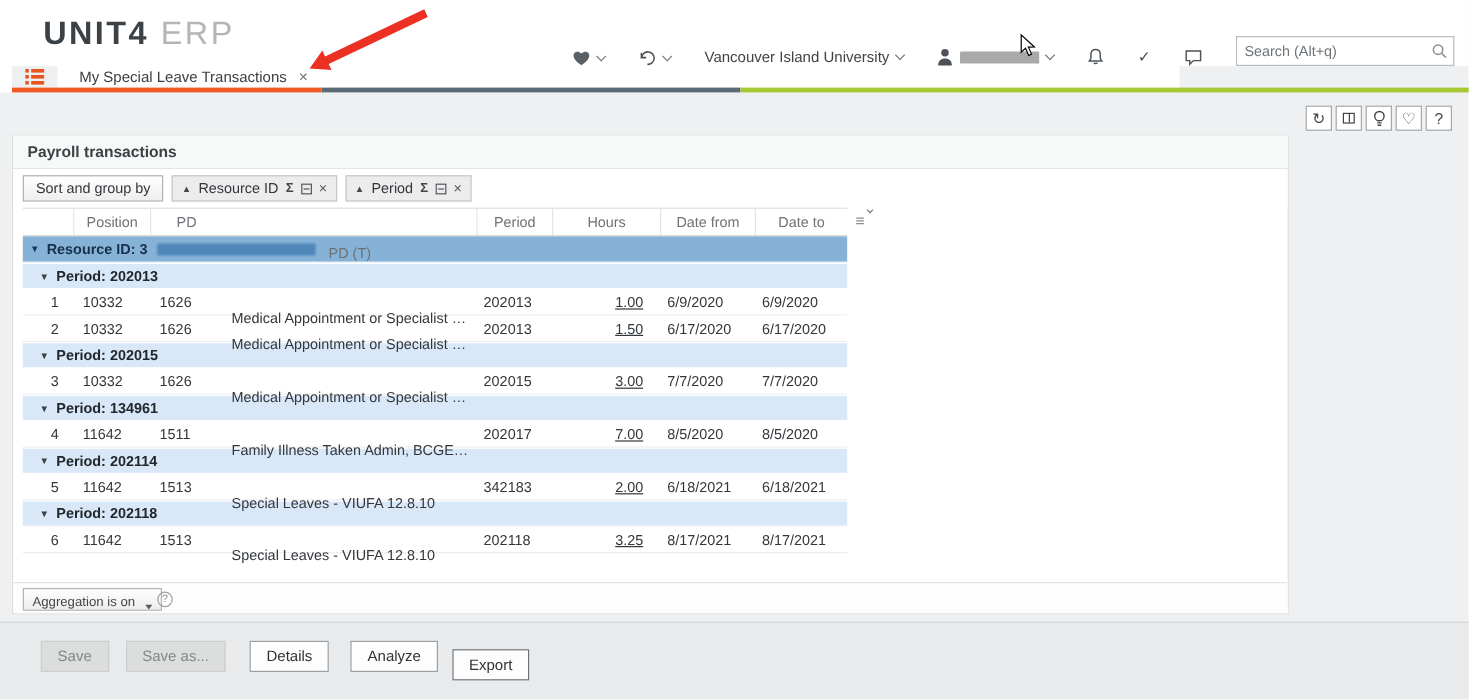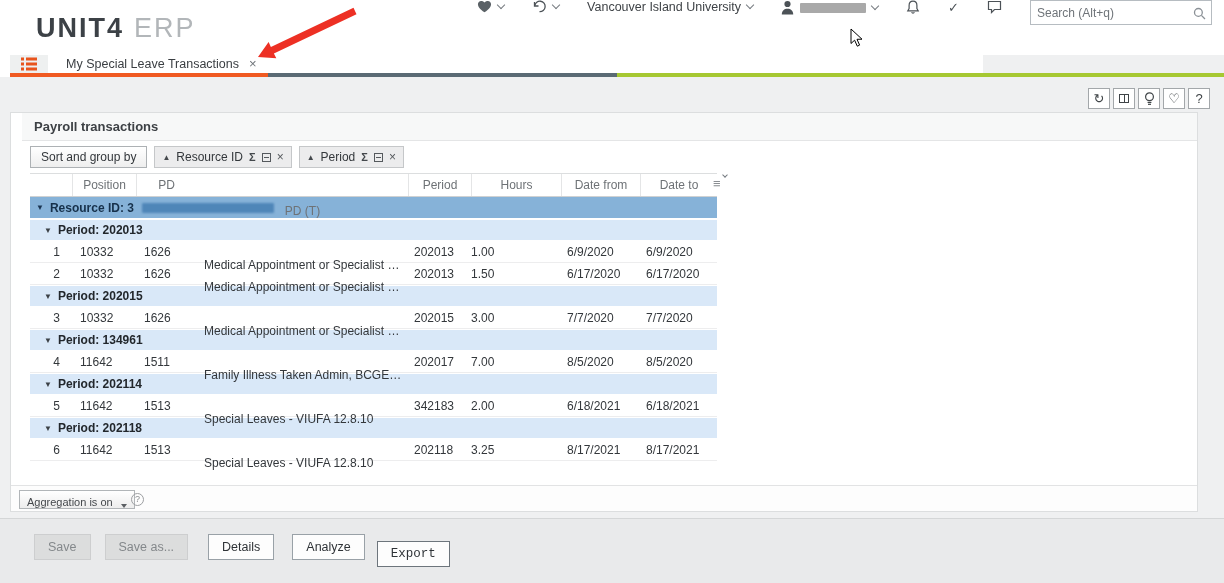--- a/index.html
+++ b/index.html
@@ -6,21 +6,21 @@
   * { margin:0; padding:0; box-sizing:border-box; }
   html,body { width:1224px; height:583px; }
   body { font-family:"Liberation Sans", sans-serif; background:#fff; overflow:hidden; position:relative; }
   .screen { position:absolute; left:0; top:0; width:1224px; height:583px; background:#eff0f1; }
 
   
   .topbar { position:absolute; left:0; top:0; width:1224px; height:55px; background:#fff; }
   .logo { position:absolute; left:36px; top:13px; display:flex; gap:10px; align-items:baseline; }
   .logo-a { font-size:27px; font-weight:bold; letter-spacing:2px; color:#3c4146; }
   .logo-b { font-size:27px; letter-spacing:2px; color:#b2b6b9; }
-  .tr-items { position:absolute; right:12px; top:0; height:55px; display:flex; align-items:flex-start; gap:28px; }
+  .tr-items { position:absolute; right:12px; top:0; height:55px; display:flex; align-items:flex-end; gap:28px; }
   .hdr-group { display:flex; align-items:center; gap:6px; cursor:pointer; }
   .client-name { font-size:12.5px; color:#3f4347; }
   .chev { display:inline-block; width:6px; height:6px; border-right:1.4px solid #767b80; border-bottom:1.4px solid #767b80; transform:rotate(45deg); margin-top:-4px; }
   .chev.tiny { width:4px; height:4px; border-width:1px; }
   .hdr-check { font-size:13px; color:#4c5257; }
   .redact { background:#a9a9a9; border-radius:1px; filter:blur(0.6px); }
   .redact-user { width:66px; height:10px; }
   .searchbox { position:relative; width:182px; height:25px; border:1px solid #b6bcc1; background:#fff; display:flex; align-items:center; }
   .searchbox input { border:none; outline:none; width:158px; height:21px; padding:0 6px; font-size:12px; color:#333; font-family:"Liberation Sans",sans-serif; }
   .searchbox input::placeholder { color:#6f7479; opacity:1; }
@@ -37,21 +37,21 @@
   .strip-slate  { left:268px; width:349px; background:#5a6a74; }
   .strip-green  { left:617px; width:607px; background:#a6c832; }
 
   
   .view-tools { position:absolute; right:14px; top:88px; display:flex; gap:3px; }
   .tool { width:22px; height:21px; background:#fff; border:1px solid #a3a7aa; color:#3f4447; font-size:13px; display:flex; align-items:center; justify-content:center; cursor:pointer; font-family:"Liberation Sans",sans-serif; padding:0; }
   .ic-cols { display:inline-block; width:10px; height:9px; border:1px solid #3f4447; position:relative; }
   .ic-cols::after { content:""; position:absolute; left:4px; top:0; bottom:0; width:1px; background:#3f4447; }
 
   
-  .panel { position:absolute; left:10px; top:112px; width:1188px; height:400px; background:#fff; border:1px solid #dcdedf;padding-left:11px; }
+  .panel { position:absolute; left:10px; top:112px; width:1064px; height:400px; background:#fff; border:1px solid #dcdedf; }
   .panel-band { height:28px; background:#f7f8f8; border-bottom:1px solid #e4e5e6; display:flex; align-items:center; padding-left:12px; }
   .panel-title { font-size:13px; font-weight:bold; color:#3d4145; }
   .sortbar { height:32px; display:flex; align-items:center; padding-left:8px; gap:7px; background:#fff; }
   .btn-sort { height:22px; padding:0 10px; font-size:12px; color:#33373b; border:1px solid #adb1b4; background:linear-gradient(#ffffff,#eeeeee); cursor:pointer; font-family:"Liberation Sans",sans-serif; }
   .chip { height:22px; display:flex; align-items:center; gap:6px; padding:0 7px; background:#ececed; border:1px solid #c5c7c9; cursor:pointer; }
   .chip .tri { font-size:8px; color:#44484c; }
   .chip .lbl { font-size:12px; color:#33373b; }
   .chip .sigma { font-size:11px; font-weight:bold; color:#44484c; }
   .ic-collapse { display:inline-block; width:9px; height:9px; border:1px solid #55595d; position:relative; }
   .ic-collapse::after { content:""; position:absolute; left:1px; right:1px; top:3px; height:1px; background:#55595d; }
@@ -66,21 +66,21 @@
 
   .c0 { width:42px; } .c1 { width:64px; } .c2 { width:60px; } .c3 { width:212px;margin-top:26px; }
   .c4 { width:63px; } .c5 { width:90px; } .c6 { width:79px; } .c7 { width:77px; }
 
   .trow { margin-left:8px; width:687px; height:22px; display:flex; align-items:center; background:#fff; border-bottom:1px solid #ededee; cursor:pointer; }
   .c { font-size:12px; color:#33373b; white-space:nowrap; overflow:hidden; }
   .trow .c0 { text-align:right; padding-right:12px; }
   .trow .c1, .trow .c2, .trow .c3 { padding-left:8px; }
   .trow .c3 { text-overflow:ellipsis; }
   .trow .c4, .trow .c6, .trow .c7 { padding-left:6px; }
-  .trow .c5 { text-align:left; padding-right:14px; }
+  .trow .c5 { text-align:right; padding-right:14px;text-decoration:underline; }
 
   .grow { margin-left:8px; width:687px; height:22px; display:flex; align-items:center; cursor:pointer; }
   .grow.resource { background:#86b2d8; border-bottom:1px solid #fff; }
   .grow.period { background:#d9e8f8; border-bottom:1px solid #fff; border-top:1px solid #fff; }
   .grow .caret { font-size:8px; color:#3c4146; margin-right:6px; }
   .grow.resource .caret { margin-left:6px; color:#1b3least;} 
   .grow.resource .caret { margin-left:6px; color:#1b3552; }
   .grow.period .caret { margin-left:14px; }
   .glabel { font-size:12px; font-weight:bold; color:#22272c; }
   .grow.resource .glabel { color:#16304a; }
@@ -95,21 +95,21 @@
   .pfoot-right .bold { font-size:11px; font-weight:bold; color:#33373b; }
   .redact-time { width:104px; height:9px; background:#bfbfbf; }
 
   
   .bottombar { position:absolute; left:0; top:518px; width:1224px; height:65px; background:#e9eaeb; border-top:1px solid #d4d6d7; }
   .actions { position:absolute; left:22px; top:15px; display:flex; align-items:flex-start; }
   .btn { height:26px; padding:0 13px; font-size:12.5px; cursor:pointer; font-family:"Liberation Sans",sans-serif; }
   .btn-flat { background:#dcdddd; border:1px solid #cdcecf; color:#84888b; }
   .btn-raised { background:#fdfdfd; border:1px solid #99a1a7; color:#2f3337; }
   .ml12 { margin-left:12px; } .ml14 { margin-left:14px; } .ml20 { margin-left:20px; } .ml18 { margin-left:18px; }
-  .export-offset { margin-left:12px; margin-top:7px; border-color:#6d757c;font-family:Liberation Mono, monospace; }
+  .export-offset { margin-left:12px; margin-top:7px; border-color:#6d757c; }
 
   
   .arrow-overlay { position:absolute; left:245px; top:5px; pointer-events:none; }
   .cursor-overlay { position:absolute; left:850px; top:28px; pointer-events:none; }
 </style>
 </head>
 <body>
 
 <div class="screen">
 

